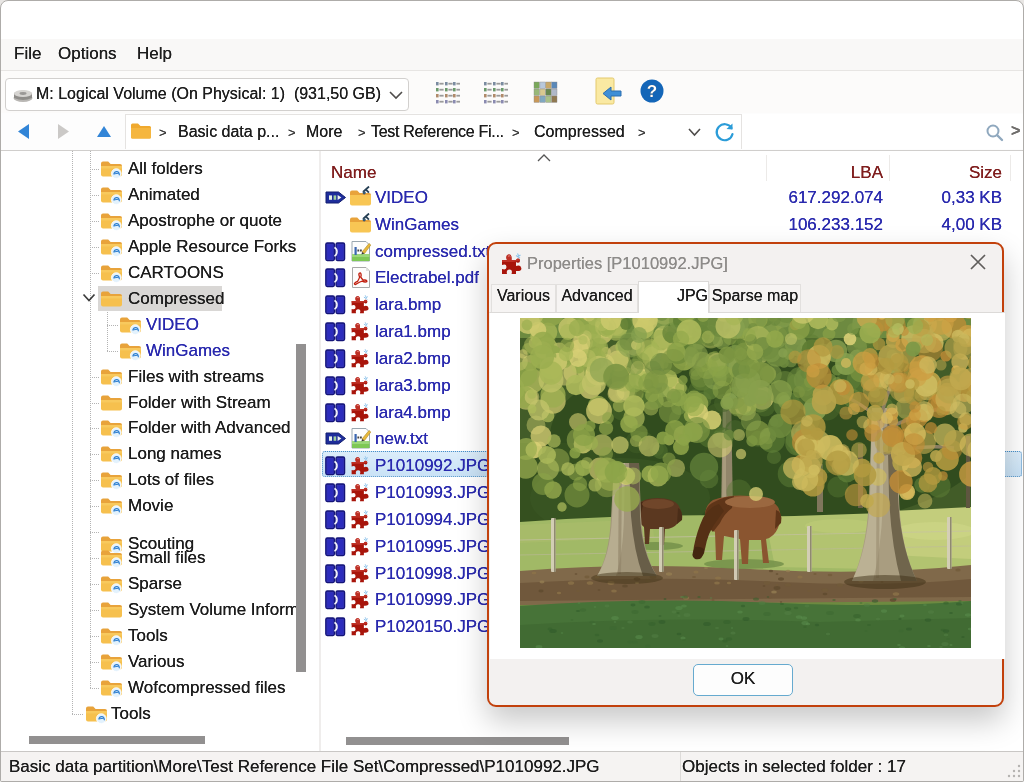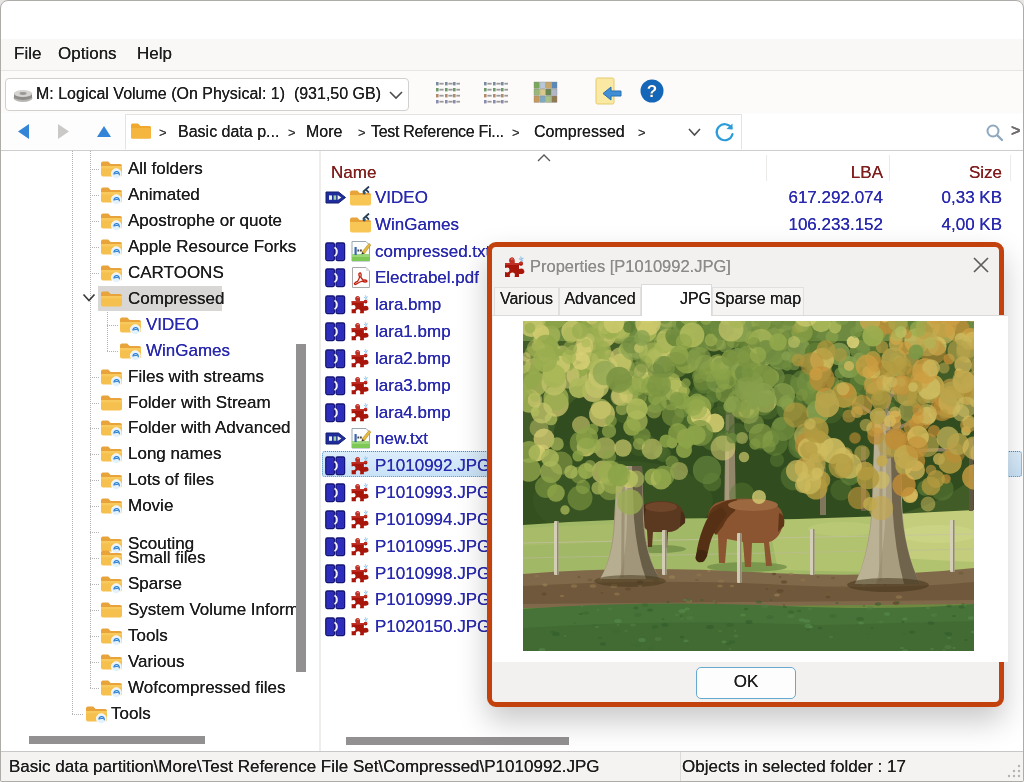--- a/index.html
+++ b/index.html
@@ -45,21 +45,21 @@
 .lrow .lba,.lrow .sz { position:absolute; top:4px; color:#2929ae; text-align:right; }
 .lrow .lba { left:300px; width:262px; }
 .lrow .sz  { left:570px; width:111px; }
 #lheader { position:absolute; left:0; top:0; width:846px; height:33px; font-size:17px; color:#7f1d1d; }
 .scrthumb { position:absolute; background:#929090; }
 
 #statusbar { position:absolute; left:0; top:750px; width:100%; height:31px; background:#f5f3f2;
   border-top:1px solid #c9c7c5; font-size:17px; color:#1c1c1c; }
 
 #dlg { position:absolute; left:486px; top:241px; width:517px; height:465px; background:#f3f1f0;
-  border:5px solid #c2410c; border-radius:9px; box-shadow:0 14px 30px rgba(0,0,0,0.22); }
+  border:2px solid #c2410c; border-radius:9px; box-shadow:0 14px 30px rgba(0,0,0,0.22); }
 #dlg-title { position:absolute; left:38px; top:10px; font-size:16.5px; color:#8d8b89; }
 #dlg-tabs { position:absolute; left:0; top:40px; width:100%; height:29px; }
 .tab { position:absolute; top:0; height:29px; font-size:16px; color:#1c1c1c; background:#f6f4f3;
   border:1px solid #e2e0de; border-bottom:none; text-align:center; padding-top:2px; }
 #tab-active { background:#fff; top:-3px; height:32px; padding-top:5px; z-index:3; border-color:#dcdad8;}
 #dlg-content { position:absolute; left:1px; top:69px; width:515px; height:346px; background:#fff; }
 #dlg-photo { position:absolute; left:30px; top:5px; width:451px; height:330px; }
 #okbtn { position:absolute; left:204px; top:420px; width:100px; height:32px; background:#fdfdfd;
   border:1px solid #66aacf; border-radius:5px; font-size:17px; color:#1c1c1c; text-align:center; padding-top:4px; }
 </style>

